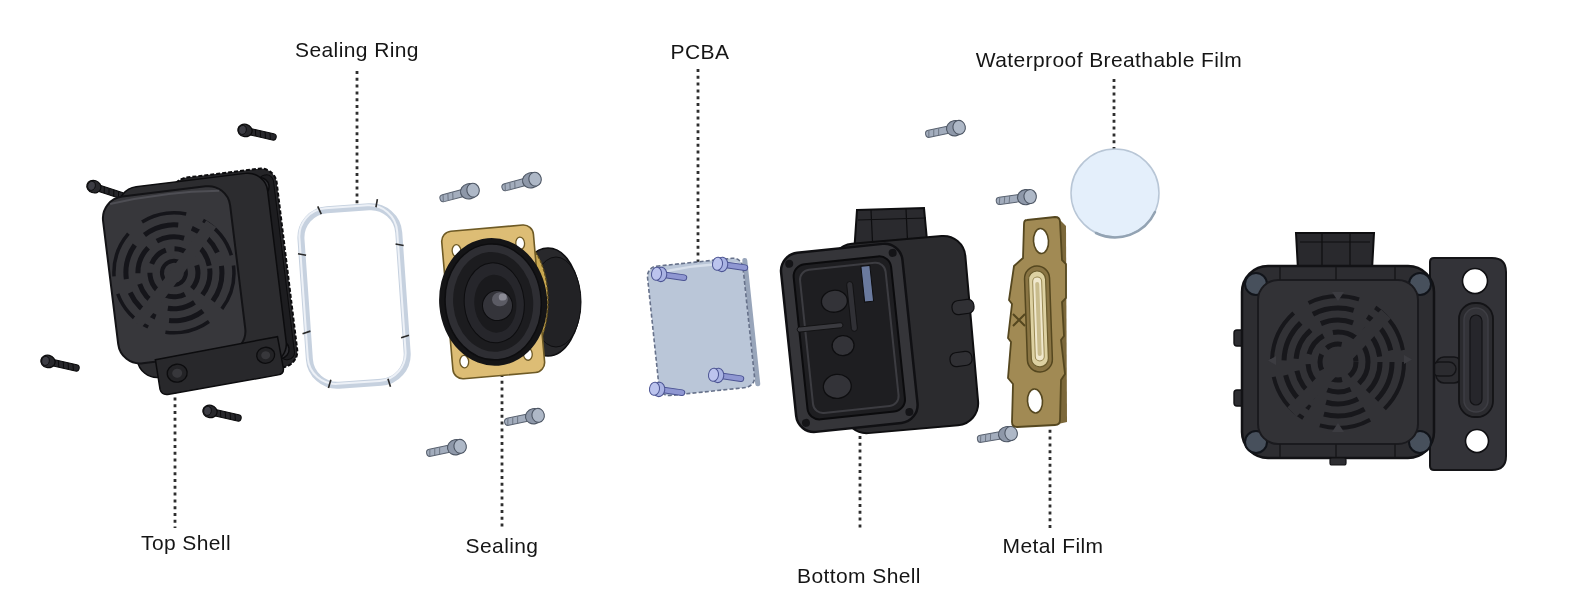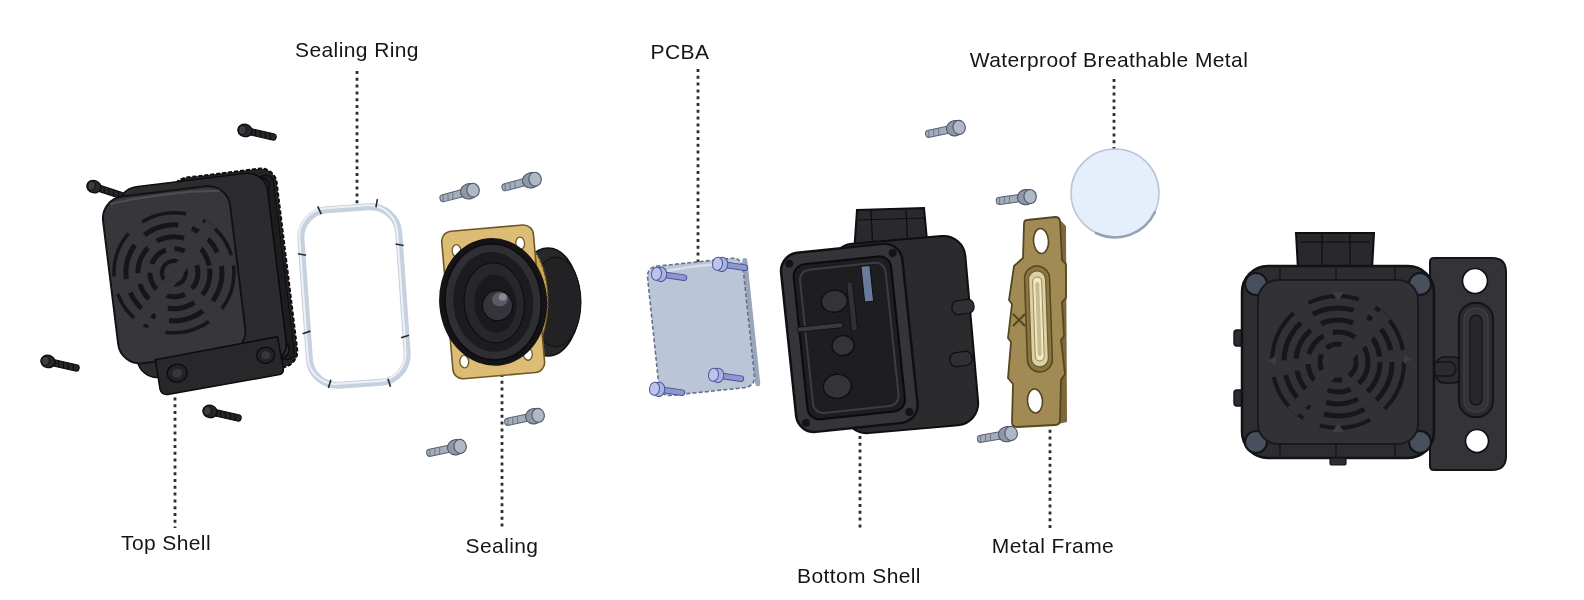--- a/index.html
+++ b/index.html
@@ -209,19 +209,19 @@
       </g>
       <path d="M1292 412 Q1332 372 1386 314" stroke="#323236" stroke-width="13" fill="none"></path>
       <path d="M1332 292 l12 0 l-6 9 z" fill="#3c3c41"></path>
       <path d="M1332 432 l12 0 l-6 -9 z" fill="#3c3c41"></path>
       <path d="M1268 356 l9 0 l-4.5 8 z" fill="#3c3c41" transform="rotate(90 1272 360)"></path>
       <path d="M1404 356 l9 0 l-4.5 8 z" fill="#3c3c41" transform="rotate(-90 1408 360)"></path>
     </g>
   </svg>
 
   <div class="callout-label" style="left:357px;top:38px">Sealing Ring</div>
-  <div class="callout-label" style="left:680px;top:40px">PCBA</div>
-  <div class="callout-label" style="left:1109px;top:48px">Waterproof Breathable Metal</div>
-  <div class="callout-label" style="left:166px;top:531px">Top Shell</div>
+  <div class="callout-label" style="left:700px;top:40px">PCBA</div>
+  <div class="callout-label" style="left:1109px;top:48px">Waterproof Breathable Film</div>
+  <div class="callout-label" style="left:186px;top:531px">Top Shell</div>
   <div class="callout-label" style="left:502px;top:534px">Sealing</div>
   <div class="callout-label" style="left:859px;top:564px">Bottom Shell</div>
-  <div class="callout-label" style="left:1053px;top:534px">Metal Frame</div>
+  <div class="callout-label" style="left:1053px;top:534px">Metal Film</div>
 </div>
 
 </body></html>

